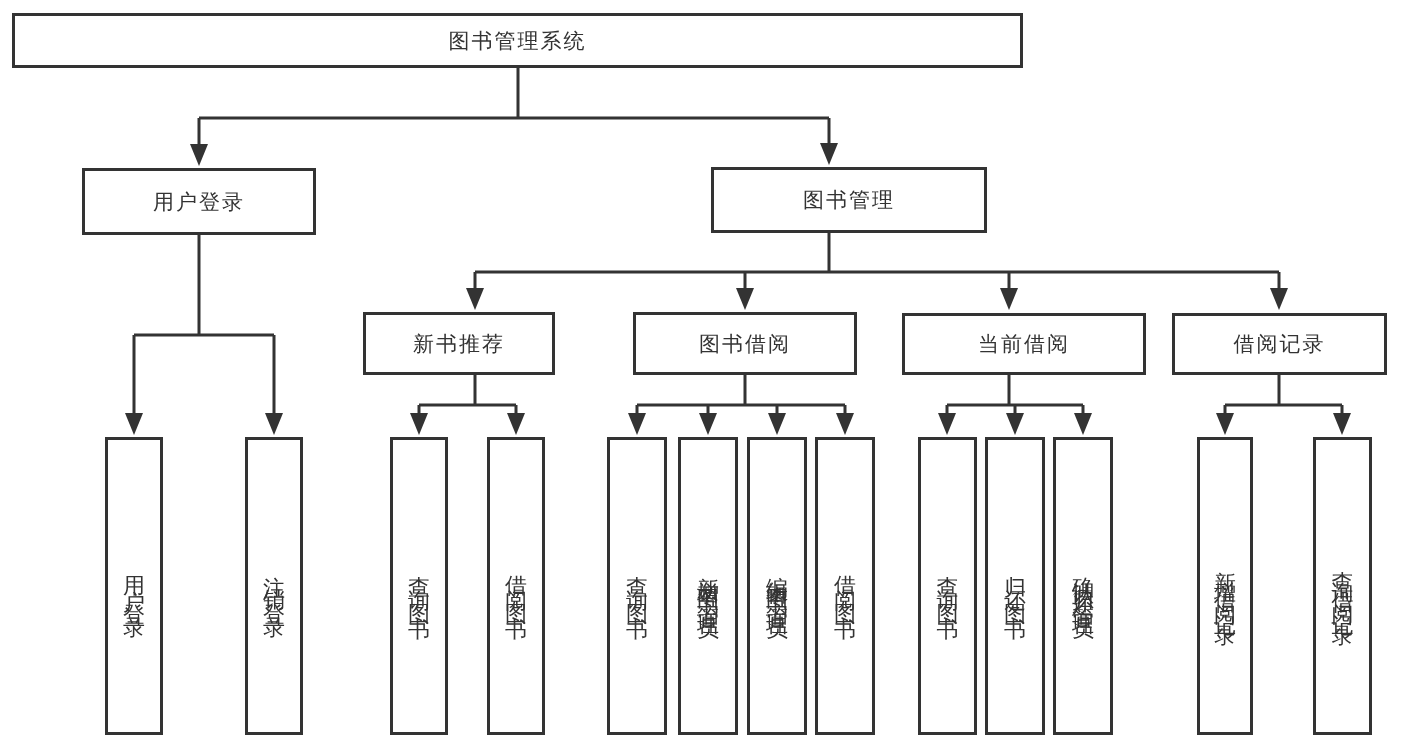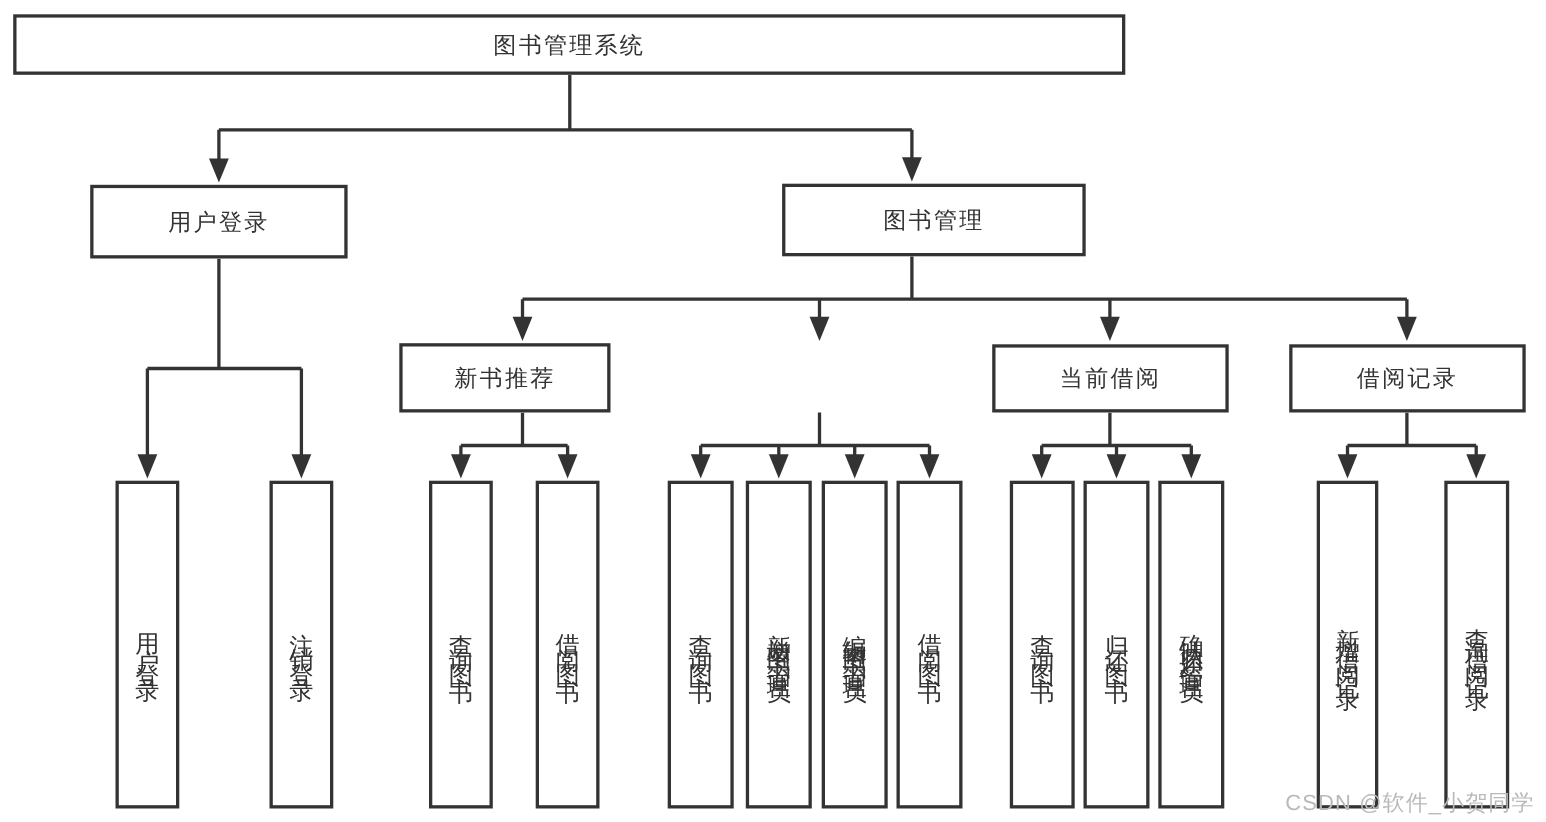--- a/index.html
+++ b/index.html
@@ -77,21 +77,22 @@
       <polygon points="1333,413 1351,413 1342,435"></polygon>
     </g>
   </svg>
 
   <div class="node hnode" style="left:12px; top:13px; width:1011px; height:55px;">图书管理系统</div>
 
   <div class="node hnode" style="left:82px; top:168px; width:234px; height:67px;">用户登录</div>
   <div class="node hnode" style="left:711px; top:167px; width:276px; height:66px;">图书管理</div>
 
   <div class="node hnode" style="left:363px; top:312px; width:192px; height:63px;">新书推荐</div>
-  <div class="node hnode" style="left:902px; top:313px; width:215px; height:62px;">当前借阅</div>
+  <div class="node hnode" style="left:633px; top:312px; width:224px; height:63px;">图书借阅</div>
+  <div class="node hnode" style="left:902px; top:313px; width:244px; height:62px;">当前借阅</div>
   <div class="node hnode" style="left:1172px; top:313px; width:215px; height:62px;">借阅记录</div>
 
   <div class="node leaf" style="left:105px; top:437px; width:58px; height:298px;">
     <span class="vtext cs4">用户登录</span>
   </div>
   <div class="node leaf" style="left:245px; top:437px; width:58px; height:298px;">
     <span class="vtext cs4">注销登录</span>
   </div>
 
   <div class="node leaf" style="left:390px; top:437px; width:58px; height:298px;">
@@ -124,14 +125,13 @@
     <span class="vtext cs9">确认归还（管理员）</span>
   </div>
 
   <div class="node leaf" style="left:1197px; top:437px; width:56px; height:298px;">
     <span class="vtext cs6">新增借阅记录</span>
   </div>
   <div class="node leaf" style="left:1313px; top:437px; width:59px; height:298px;">
     <span class="vtext cs6">查询借阅记录</span>
   </div>
 
-  <div id="watermark">CSDN @软件_小贺同学</div>
 </div>
 
 </body></html>

